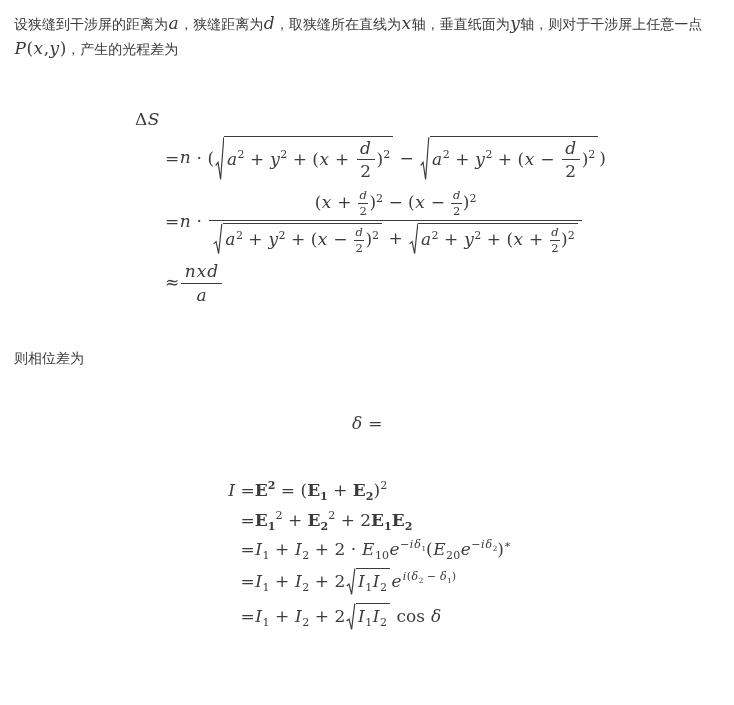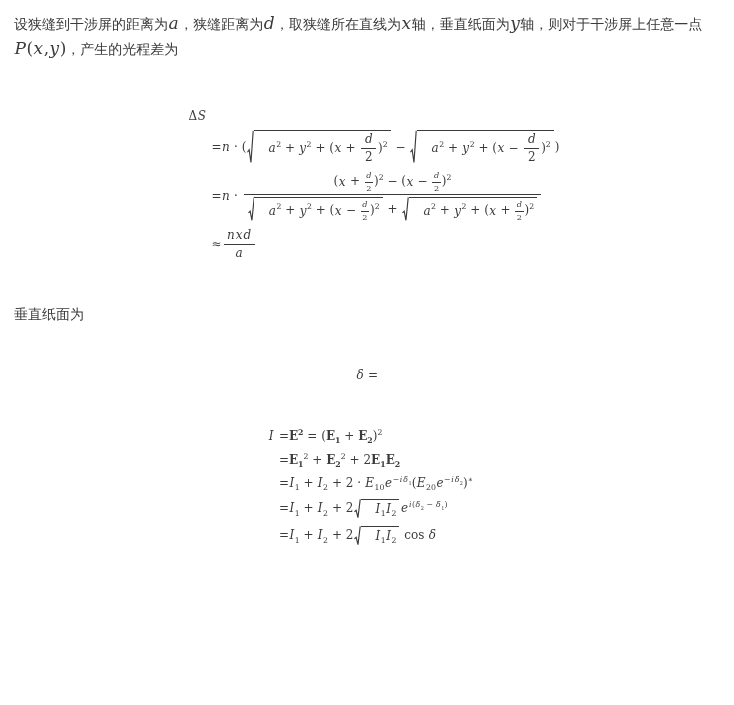--- a/index.html
+++ b/index.html
@@ -18,21 +18,21 @@
     font-family:"DejaVu Serif","Liberation Serif",serif;
   }
   .mi { font-style:italic; padding:0 0.5px; }
   .mb { font-weight:bold; font-style:normal; }
   .para .mi,.para .mb,.para .mr { font-size:17px; }
 
   .display {
     display:flex;
     justify-content:center;
     font-family:"DejaVu Serif","Liberation Serif",serif;
-    font-size:12px;
+    font-size:17px;
     color:#3b3b3b;
   }
   .display .mi,.display .mb,.display .mr { font-size:inherit; }
   .eq-block { display:inline-block; }
   .eq-row { display:flex; align-items:baseline; margin:7px 0; }
   .eq-row .lhs { text-align:right; flex:none; }
   .eq1 .lhs { min-width:32px; }
   .eq3 .lhs { min-width:13px; }
   .eq-row .rhs { margin-left:5px; white-space:nowrap; }
 
@@ -64,21 +64,21 @@
 
   .sqrt {
     display:inline-flex;
     align-items:stretch;
     vertical-align:middle;
     margin:0 1px;
   }
   .sqrt > .rad { width:0.55em; flex:none; display:block; }
   .sqrt > .sq-body {
     border-top:1px solid currentColor;
-    padding:2px 3px 0 14px;
+    padding:2px 3px 0 2px;
     display:inline-block;
     white-space:nowrap;
   }
 </style>
 </head>
 <body style="color: rgb(59, 59, 59); background: rgb(255, 255, 255);">
 
 <div class="page">
 
   <p class="para"><span class="mtext">设狭缝到干涉屏的距离为</span><span class="mi">a</span><span class="mtext">，狭缝距离为</span><span class="mi">d</span><span class="mtext">，取狭缝所在直线为</span><span class="mi">x</span><span class="mtext">轴，垂直纸面为</span><span class="mi">y</span><span class="mtext">轴，则对于干涉屏上任意一点</span><span class="mi">P</span><span class="mr">(</span><span class="mi">x</span><span class="mr">,</span><span class="mi">y</span><span class="mr">)</span><span class="mtext">，产生的光程差为</span></p>
@@ -140,21 +140,21 @@
       <div class="eq-row">
         <span class="lhs"></span>
         <span class="rhs"><span class="mtext">≈</span><span class="frac">
               <span class="num"><span class="mi">n</span><span class="mi">x</span><span class="mi">d</span></span>
               <span class="den"><span class="mi">a</span></span>
             </span></span>
       </div>
     </div>
   </div>
 
-  <p class="para">垂直纸面为</p>
+  <p class="para">则相位差为</p>
 
   <div class="display disp-eq2">
     <span><span class="mi">δ</span><span class="mtext"> = </span></span>
   </div>
 
 
   <div class="display disp-eq3">
     <div class="eq-block eq3">
       <div class="eq-row">
         <span class="lhs"><span class="mi">I</span></span>

